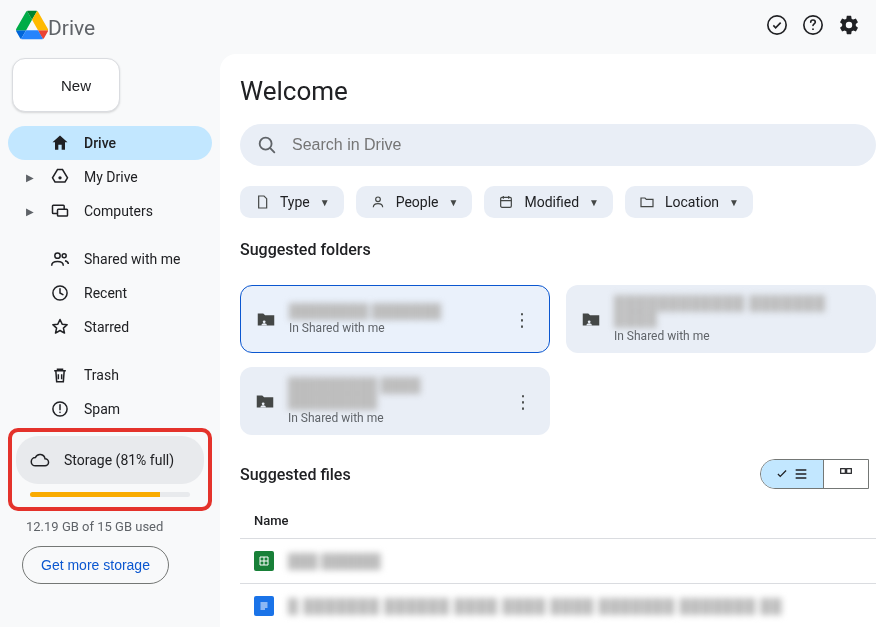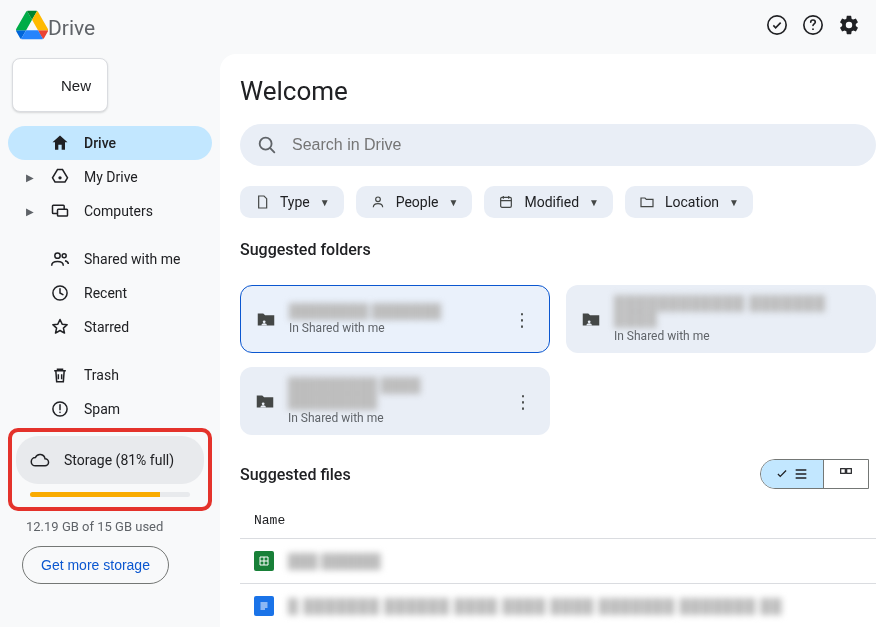--- a/index.html
+++ b/index.html
@@ -5,21 +5,21 @@
 * { box-sizing: border-box; margin: 0; padding: 0; }
 body { font-family: 'Google Sans', Roboto, Arial, sans-serif; background: #f8f9fa; color: #202124; width: 876px; height: 627px; overflow: hidden; }
 .header { display: flex; align-items: center; padding: 10px 16px; height: 50px; }
 .logo-wrap { display: flex; align-items: flex-end; gap: 0; }
 .app-title { font-size: 21px; color: #5f6368; }
 .header-spacer { flex: 1; }
 .header-icons { display: flex; gap: 14px; align-items: center; }
 .header-icon { width: 22px; height: 22px; color: #202124; cursor: pointer; }
 .container { display: flex; }
 .sidebar { width: 245px; padding: 8px 8px; }
-.new-btn { display: flex; align-items: center; gap: 12px; background: #fff; border: 1px solid #dadce0; border-radius: 8px; padding: 16px 36px; box-shadow: 0 1px 2px rgba(60,64,67,.18); margin: 0 0 14px 4px; cursor: pointer; font-size: 15px; font-weight: 500; color: #202124; width: 96px; }
+.new-btn { display: flex; align-items: center; gap: 12px; background: #fff; border: 1px solid #dadce0; border-radius: 13px; padding: 16px 36px; box-shadow: 0 1px 2px rgba(60,64,67,.18); margin: 0 0 14px 4px; cursor: pointer; font-size: 15px; font-weight: 500; color: #202124; width: 108px; }
 .nav { display: flex; flex-direction: column; gap: 0; }
 .nav-item { display: flex; align-items: center; gap: 14px; padding: 7px 18px; border-radius: 22px; cursor: pointer; font-size: 14px; color: #202124; }
 .nav-item .exp { width: 10px; color: #5f6368; font-size: 10px; }
 .nav-item.active { background: #c2e7ff; font-weight: 500; }
 .nav-gap { height: 14px; }
 .nav-icon { width: 20px; height: 20px; display: flex; align-items: center; justify-content: center; color: #202124; }
 .storage-box { border: 4px solid #e4322b; border-radius: 10px; margin: 2px 0 8px 0; padding: 4px 4px 10px 4px; }
 .storage-item { display: flex; align-items: center; gap: 14px; padding: 14px 14px; border-radius: 22px; background: #e8eaed; font-size: 14px; }
 .progress { height: 5px; background: #e8eaed; border-radius: 3px; margin: 8px 14px 0 14px; overflow: hidden; }
 .progress-fill { height: 100%; background: #f9ab00; width: 81%; }
@@ -38,21 +38,21 @@
 .folder-card.selected { border: 1.5px solid #0b57d0; background: #eaf1fb; }
 .folder-title { font-size: 14px; font-weight: 500; color: #bdbdbd; filter: blur(3px); }
 .folder-sub { font-size: 12px; color: #5f6368; }
 .folder-text { display: flex; flex-direction: column; gap: 2px; flex: 1; }
 .more-dots { font-size: 18px; color: #444746; cursor: pointer; padding: 0 4px; }
 .files-header { display: flex; justify-content: space-between; align-items: center; margin: 24px 7px 16px 0; }
 .view-toggle { display: flex; border: 1px solid #747775; border-radius: 20px 0 0 20px; overflow: hidden; }
 .view-btn { padding: 6px 14px; display: flex; align-items: center; gap: 4px; font-size: 14px; cursor: pointer; }
 .view-btn.active { background: #c2e7ff; }
 .view-btn + .view-btn { border-left: 1px solid #747775; }
-.col-head { font-size: 13px; font-weight: 500; color: #202124; padding: 8px 0 10px 14px; border-bottom: 1px solid #dadce0; font-family: Liberation Mono, monospace; }
+.col-head { font-size: 13px; font-weight: 500; color: #202124; padding: 8px 0 10px 14px; border-bottom: 1px solid #dadce0; }
 .file-row { display: flex; align-items: center; gap: 14px; padding: 12px 14px; border-bottom: 1px solid #dadce0; cursor: pointer; }
 .file-icon { width: 20px; height: 20px; border-radius: 2px; display: flex; align-items: center; justify-content: center; }
 .file-icon.sheets { background: #188038; }
 .file-icon.docs { background: #1a73e8; }
 .file-icon svg { fill: #fff; }
 .file-name { font-size: 14px; color: #bdbdbd; filter: blur(3px); font-weight: 500; }
 .blur-wide { letter-spacing: 1px; }
 svg { display: block; }
 </style>
 </head>

